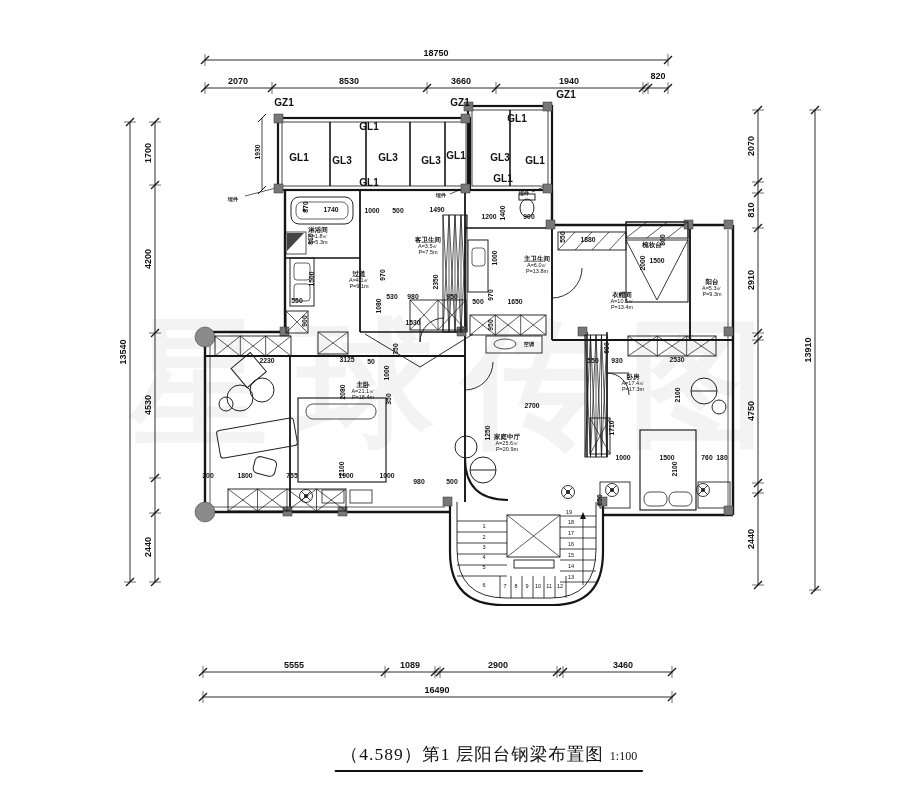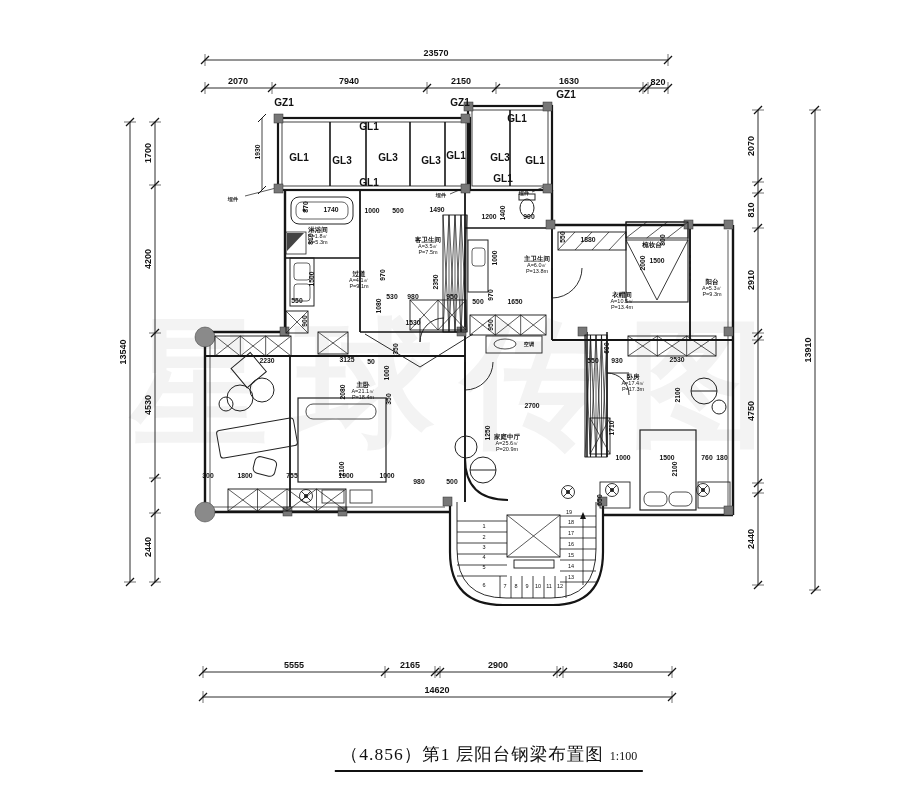--- a/index.html
+++ b/index.html
@@ -458,42 +458,42 @@
       <div class="t s3" style="left: 538px; top: 587px; transform: translate(-50%, -50%);">10</div>
       <div class="t s3" style="left: 549px; top: 587px; transform: translate(-50%, -50%);">11</div>
       <div class="t s3" style="left: 560px; top: 587px; transform: translate(-50%, -50%);">12</div>
       <div class="t s3" style="left: 571px; top: 578px; transform: translate(-50%, -50%);">13</div>
       <div class="t s3" style="left: 571px; top: 567px; transform: translate(-50%, -50%);">14</div>
       <div class="t s3" style="left: 571px; top: 556px; transform: translate(-50%, -50%);">15</div>
       <div class="t s3" style="left: 571px; top: 545px; transform: translate(-50%, -50%);">16</div>
       <div class="t s3" style="left: 571px; top: 534px; transform: translate(-50%, -50%);">17</div>
       <div class="t s3" style="left: 571px; top: 523px; transform: translate(-50%, -50%);">18</div>
       <div class="t s3" style="left: 569px; top: 513px; transform: translate(-50%, -50%);">19</div>
-      <div class="t s1" style="left: 436px; top: 53px; transform: translate(-50%, -50%);">23570</div>
+      <div class="t s1" style="left: 436px; top: 53px; transform: translate(-50%, -50%);">18750</div>
       <div class="t s1" style="left: 238px; top: 81px; transform: translate(-50%, -50%);">2070</div>
-      <div class="t s1" style="left: 349px; top: 81px; transform: translate(-50%, -50%);">7940</div>
-      <div class="t s1" style="left: 461px; top: 81px; transform: translate(-50%, -50%);">2150</div>
-      <div class="t s1" style="left: 569px; top: 81px; transform: translate(-50%, -50%);">1630</div>
-      <div class="t s1" style="left: 658px; top: 82px; transform: translate(-50%, -50%);">820</div>
+      <div class="t s1" style="left: 349px; top: 81px; transform: translate(-50%, -50%);">8530</div>
+      <div class="t s1" style="left: 461px; top: 81px; transform: translate(-50%, -50%);">3660</div>
+      <div class="t s1" style="left: 569px; top: 81px; transform: translate(-50%, -50%);">1940</div>
+      <div class="t s1" style="left: 658px; top: 76px; transform: translate(-50%, -50%);">820</div>
       <div class="t s1" style="left: 294px; top: 665px; transform: translate(-50%, -50%);">5555</div>
-      <div class="t s1" style="left: 410px; top: 665px; transform: translate(-50%, -50%);">2165</div>
+      <div class="t s1" style="left: 410px; top: 665px; transform: translate(-50%, -50%);">1089</div>
       <div class="t s1" style="left: 498px; top: 665px; transform: translate(-50%, -50%);">2900</div>
       <div class="t s1" style="left: 623px; top: 665px; transform: translate(-50%, -50%);">3460</div>
-      <div class="t s1" style="left: 437px; top: 690px; transform: translate(-50%, -50%);">14620</div>
+      <div class="t s1" style="left: 437px; top: 690px; transform: translate(-50%, -50%);">16490</div>
       <div class="t s1" style="left: 123px; top: 352px; transform: translate(-50%, -50%) rotate(-90deg);">13540</div>
       <div class="t s1" style="left: 148px; top: 153px; transform: translate(-50%, -50%) rotate(-90deg);">1700</div>
       <div class="t s1" style="left: 148px; top: 259px; transform: translate(-50%, -50%) rotate(-90deg);">4200</div>
       <div class="t s1" style="left: 148px; top: 405px; transform: translate(-50%, -50%) rotate(-90deg);">4530</div>
       <div class="t s1" style="left: 148px; top: 547px; transform: translate(-50%, -50%) rotate(-90deg);">2440</div>
       <div class="t s1" style="left: 751px; top: 146px; transform: translate(-50%, -50%) rotate(-90deg);">2070</div>
       <div class="t s1" style="left: 751px; top: 210px; transform: translate(-50%, -50%) rotate(-90deg);">810</div>
       <div class="t s1" style="left: 751px; top: 280px; transform: translate(-50%, -50%) rotate(-90deg);">2910</div>
       <div class="t s1" style="left: 751px; top: 411px; transform: translate(-50%, -50%) rotate(-90deg);">4750</div>
       <div class="t s1" style="left: 751px; top: 539px; transform: translate(-50%, -50%) rotate(-90deg);">2440</div>
       <div class="t s1" style="left: 808px; top: 350px; transform: translate(-50%, -50%) rotate(-90deg);">13910</div>
     </div>
 
   <div class="title-block">
-    <span class="title-main">（4.856）第1 层阳台钢梁布置图</span>
+    <span class="title-main">（4.589）第1 层阳台钢梁布置图</span>
     <span class="title-scale">1:100</span>
   </div>
 
 </div>
 
 </body></html>

